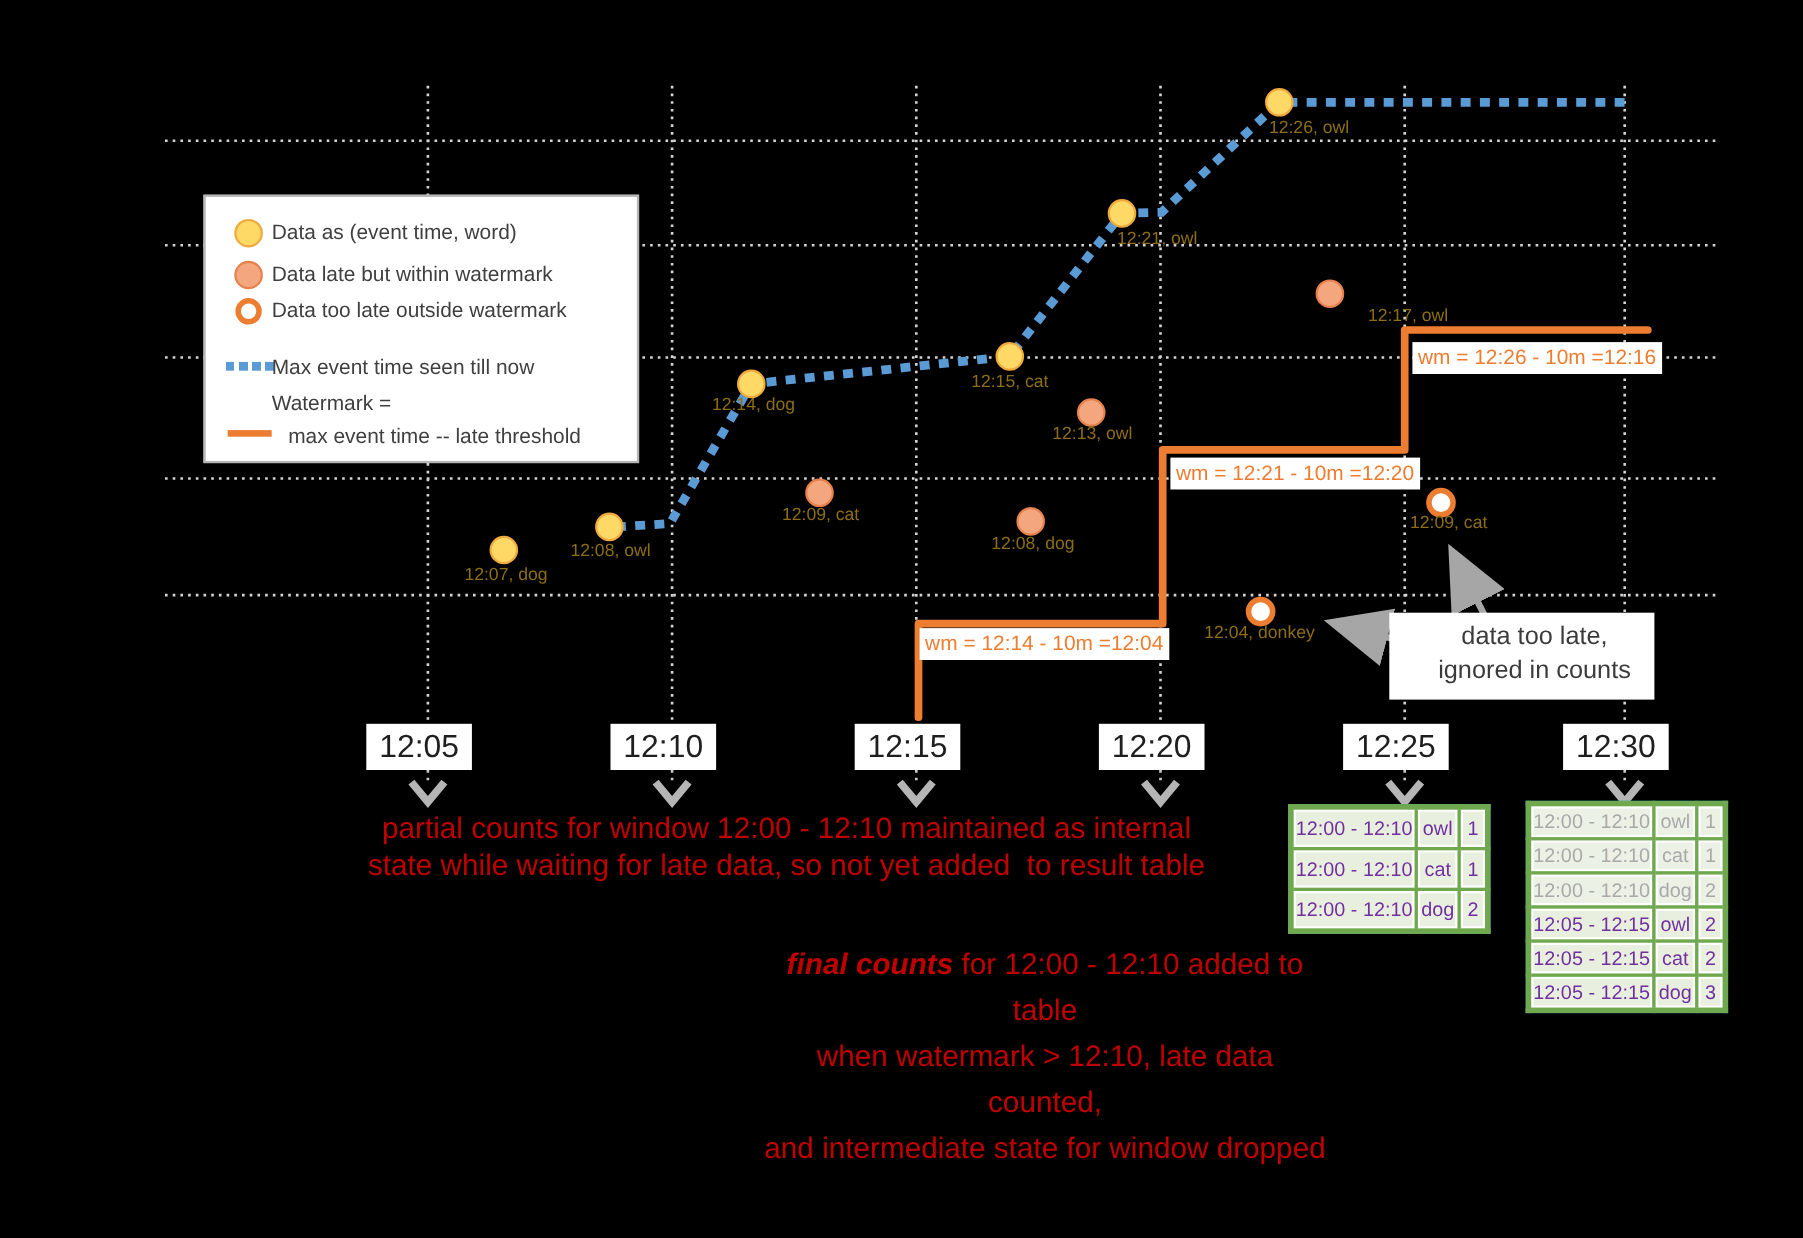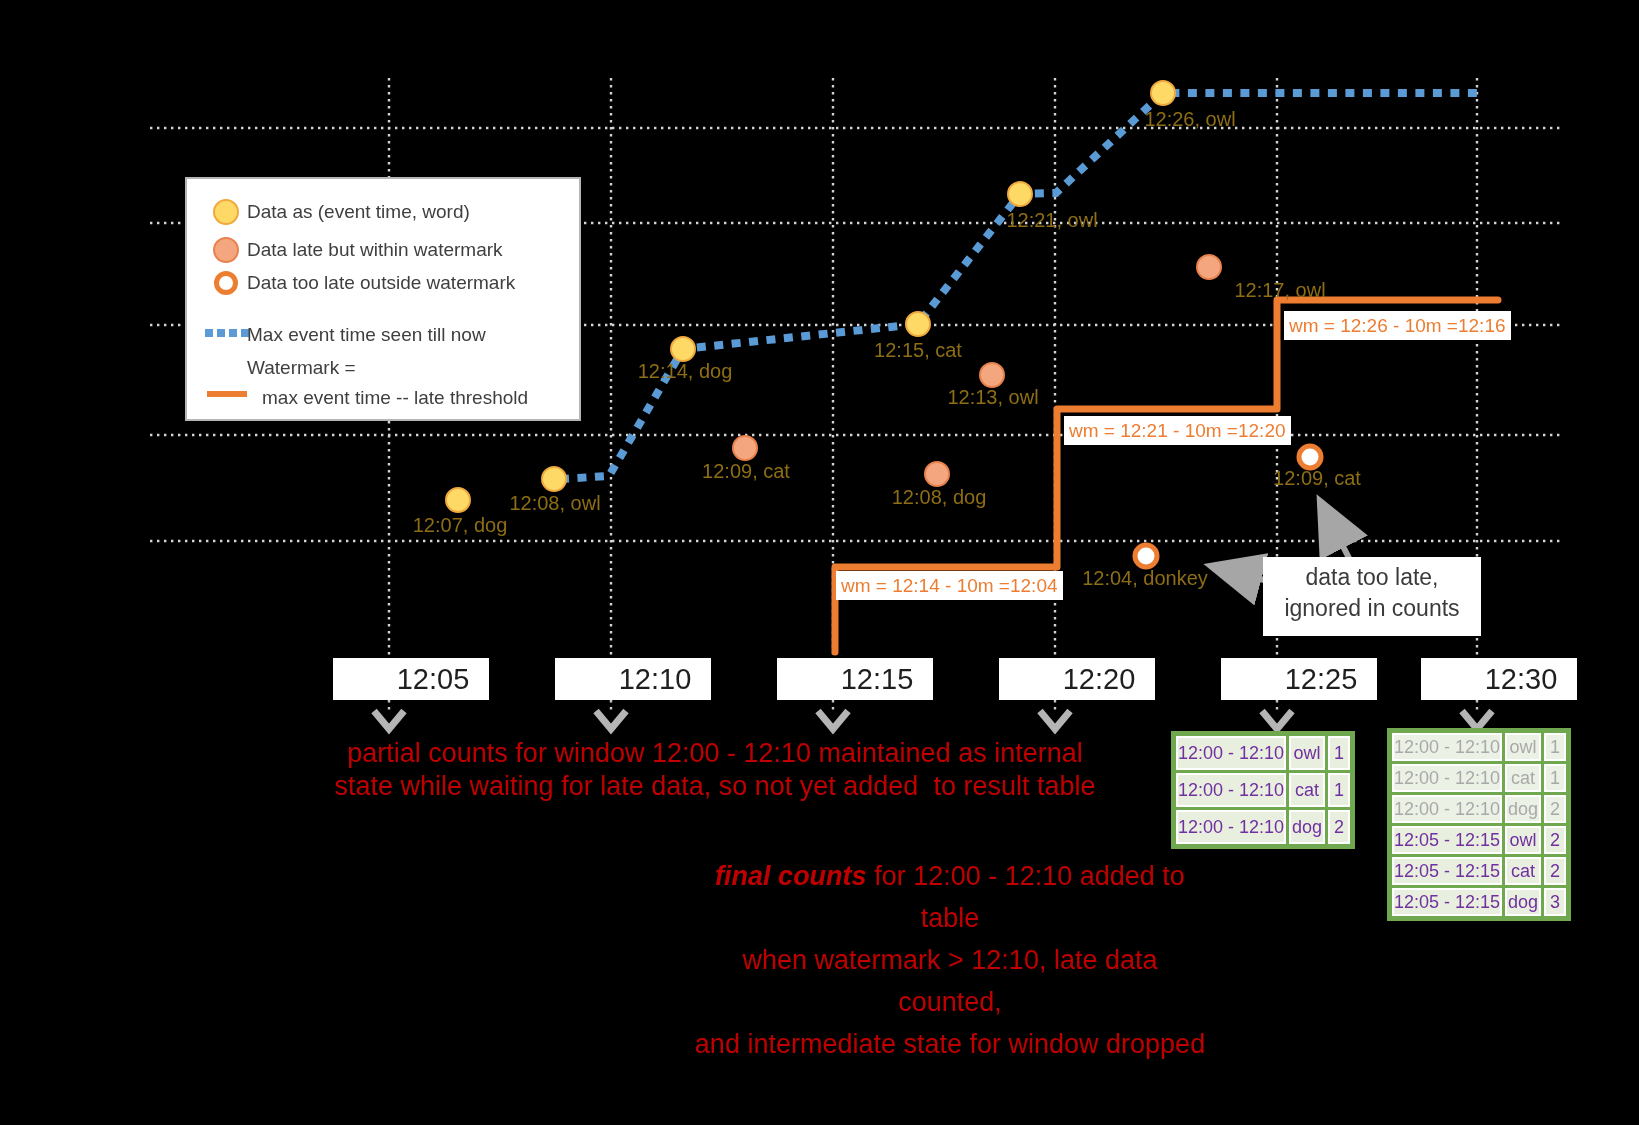--- a/index.html
+++ b/index.html
@@ -13,23 +13,23 @@
   .maxline{stroke:#5b9bd5;stroke-width:8;stroke-dasharray:9 8.5;fill:none;}
   .wmline{stroke:#ed7d31;stroke-width:7;fill:none;stroke-linecap:round;stroke-linejoin:round;}
   .chev{stroke:#b5b5b5;stroke-width:7;fill:none;}
   .notearrow{stroke:#a6a6a6;stroke-width:6;fill:none;}
   .pt-ontime{fill:#ffd966;stroke:#efa93d;stroke-width:2;}
   .pt-late{fill:#f4a77e;stroke:#e8814d;stroke-width:2;}
   .pt-toolate{fill:#ffffff;stroke:#ed7d31;stroke-width:5;}
 
   
   .plabel{position:absolute;transform:translateX(-50%);white-space:nowrap;
-          color:#8d6e14;font-size:20px;}
-  .axisbox{position:absolute;width:112px;height:42px;background:#fff;color:#1f1f1f;
-           font-size:29px;line-height:42px;text-align:center;padding-left:44px;}
+          color:#8d6e14;font-size:16px;}
+  .axisbox{position:absolute;width:96px;height:42px;background:#fff;color:#1f1f1f;
+           font-size:29px;line-height:42px;text-align:center;}
   .wmbox{position:absolute;background:#fff;color:#ed7d31;font-size:19px;
          line-height:25px;padding:2px 5px;white-space:nowrap;}
 
   .legend{position:absolute;left:185px;top:177px;width:392px;height:240px;
           background:#fff;border:2px solid #b5b5b5;color:#3f3f3f;font-size:19px;text-align:center;}
   .lg-label{position:absolute;left:60px;line-height:28px;white-space:nowrap;}
   .lg-dot{position:absolute;width:22px;height:22px;border-radius:50%;border:2px solid;}
   .lg-dot.ontime{background:#ffd966;border-color:#efa93d;}
   .lg-dot.late{background:#f4a77e;border-color:#e8814d;}
   .lg-ring{position:absolute;width:14px;height:14px;border-radius:50%;
@@ -38,21 +38,21 @@
            background:repeating-linear-gradient(90deg,#5b9bd5 0 8px,transparent 8px 12px);}
   .lg-bar{position:absolute;width:40px;height:6px;background:#ed7d31;}
 
   .rednote{position:absolute;color:#c00000;text-align:center;font-size:27px;}
   .rednote .rl{white-space:pre-wrap;}
   .rn1{left:295px;top:737px;width:840px;line-height:33px;}
   .rn2{left:690px;top:855px;width:520px;line-height:42px;}
   .em{font-style:italic;font-weight:bold;}
 
   .notebox{position:absolute;left:1263px;top:557px;width:218px;height:74px;background:#fff;
-           color:#3b3b3b;font-size:23px;line-height:31px;text-align:center;padding-top:5px;}
+           color:#3b3b3b;font-size:23px;line-height:31px;text-align:center;padding-top:5px;padding-left:23px;}
 
   .gtable{position:absolute;border-collapse:collapse;background:#0ea5e9;border:5px solid #6fa84e;}
   .gtable td{border:3px solid #6fa84e;background:#e9efdf;box-shadow:inset 0 0 0 2px #fff;
              color:#7030a0;font-size:18px;text-align:center;white-space:nowrap;}
   .t-left{left:1171px;top:731px;}
   .t-left td{padding:4px 0;line-height:26px;}
   .t-right{left:1387px;top:728px;}
   .t-right td{padding:1px 0;line-height:26px;}
   .gtable td.cw{width:110px;}
   .gtable td.cword{width:36px;}

